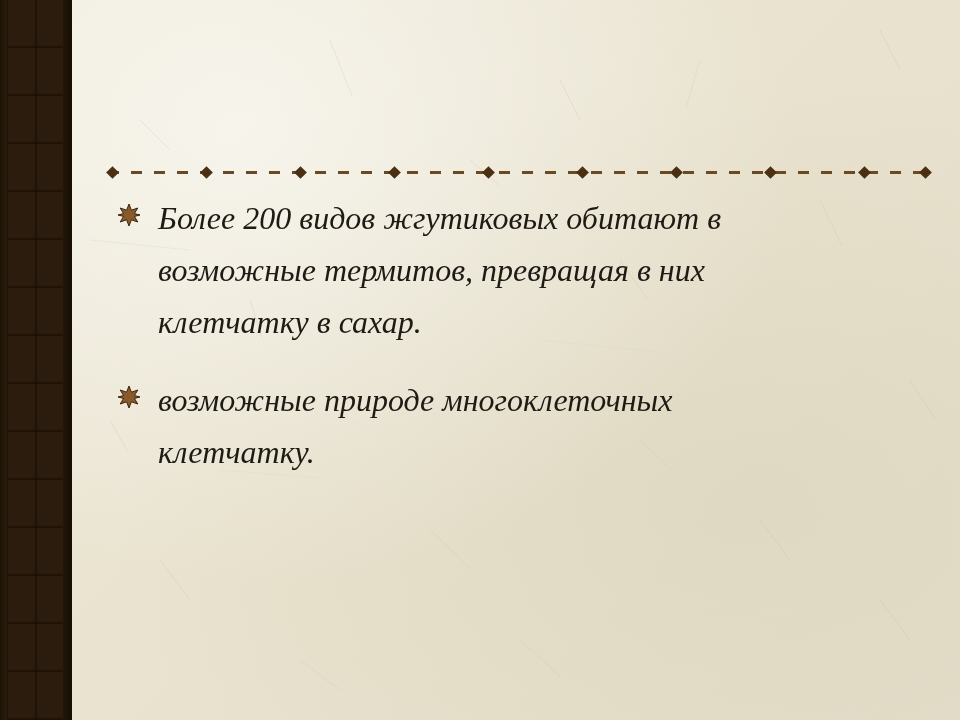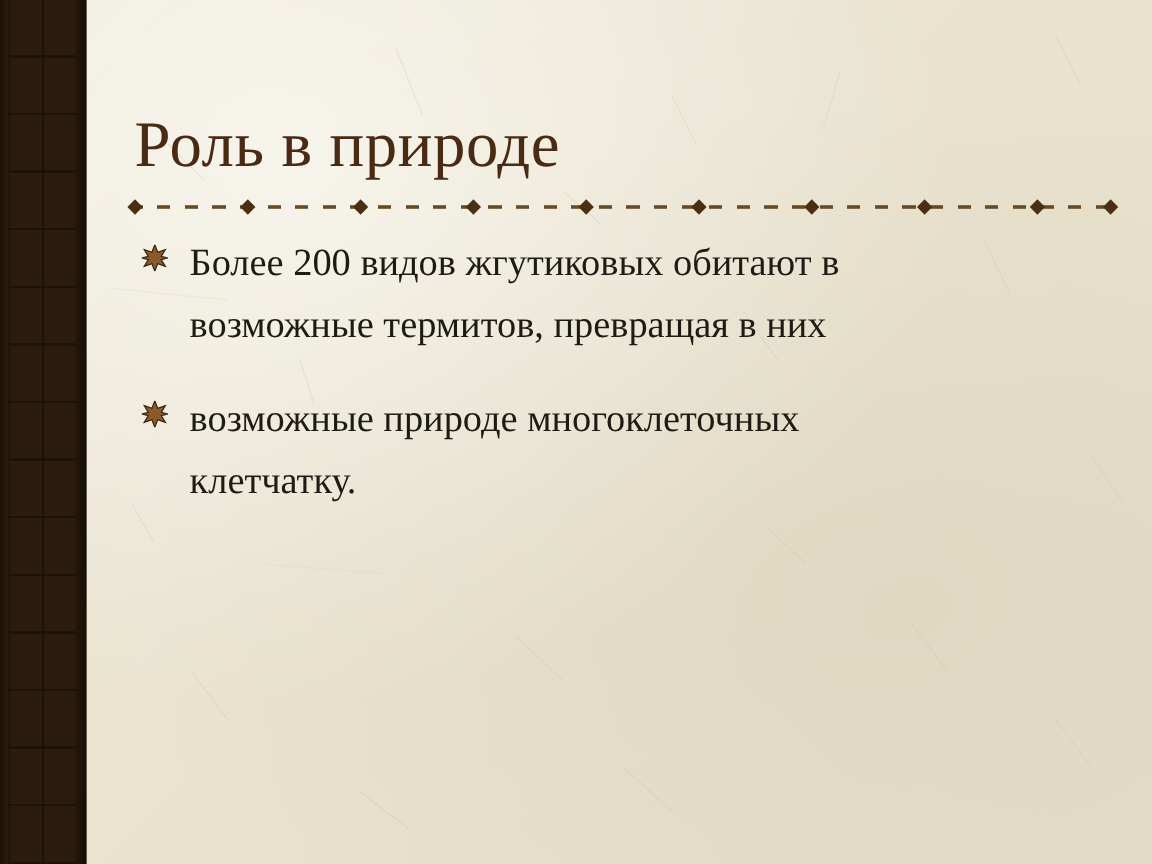--- a/index.html
+++ b/index.html
@@ -146,21 +146,21 @@
     left: 6px;
     top: 12px;
     width: 22px;
     height: 22px;
   }
   .bullet-text {
     font-size: 32px;
     line-height: 52px;
     color: #1e1a14;
   }
-  .bullet-text .ln { display: block; }
+  .bullet-text .ln { display: block; font-style: italic; }
 </style>
 </head>
 <body>
 
 <div class="slide">
 
   <svg class="paper-texture" viewBox="0 0 960 720" preserveAspectRatio="none">
     <g stroke="#c9c0a3" stroke-width="1" fill="none" opacity="0.55">
       <path d="M330 40 L352 96"></path>
       <path d="M700 60 L686 108"></path>
@@ -190,21 +190,20 @@
   </svg>
 
   <div class="left-band">
     <div class="band-outer"></div>
     <div class="band-marble"></div>
     <div class="band-grid"></div>
     <div class="band-edge-left"></div>
     <div class="band-edge-right"></div>
   </div>
 
-  <div class="title">Роль в природе</div>
 
   <div class="divider">
     <div class="dash-line"></div>
     <div class="dot" style="left:0px"></div>
     <div class="dot" style="left:94px"></div>
     <div class="dot" style="left:188px"></div>
     <div class="dot" style="left:282px"></div>
     <div class="dot" style="left:376px"></div>
     <div class="dot" style="left:470px"></div>
     <div class="dot" style="left:564px"></div>
@@ -217,20 +216,21 @@
 
     <div class="bullet-row">
       <span class="bullet-mark">
         <svg viewBox="0 0 22 22" width="22" height="22">
           <path d="M11 0 L13.4 6.2 L19.8 4.0 L16.4 9.6 L22 11 L16.4 12.4 L19.8 18.0 L13.4 15.8 L11 22 L8.6 15.8 L2.2 18.0 L5.6 12.4 L0 11 L5.6 9.6 L2.2 4.0 L8.6 6.2 Z" fill="#8a5a2a" stroke="#3a2410" stroke-width="1"></path>
         </svg>
       </span>
       <span class="bullet-text">
         <span class="ln">Более 200 видов жгутиковых обитают в</span>
         <span class="ln">возможные термитов, превращая в них</span>
+        <span class="ln">клетчатку в сахар.</span>
       </span>
     </div>
 
     <div class="bullet-row">
       <span class="bullet-mark">
         <svg viewBox="0 0 22 22" width="22" height="22">
           <path d="M11 0 L13.4 6.2 L19.8 4.0 L16.4 9.6 L22 11 L16.4 12.4 L19.8 18.0 L13.4 15.8 L11 22 L8.6 15.8 L2.2 18.0 L5.6 12.4 L0 11 L5.6 9.6 L2.2 4.0 L8.6 6.2 Z" fill="#8a5a2a" stroke="#3a2410" stroke-width="1"></path>
         </svg>
       </span>
       <span class="bullet-text">

